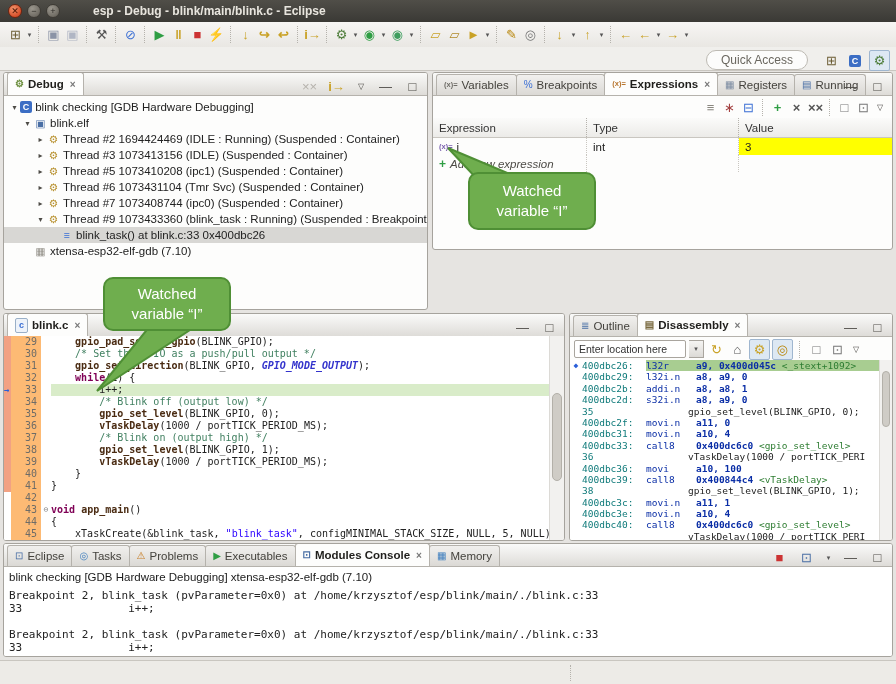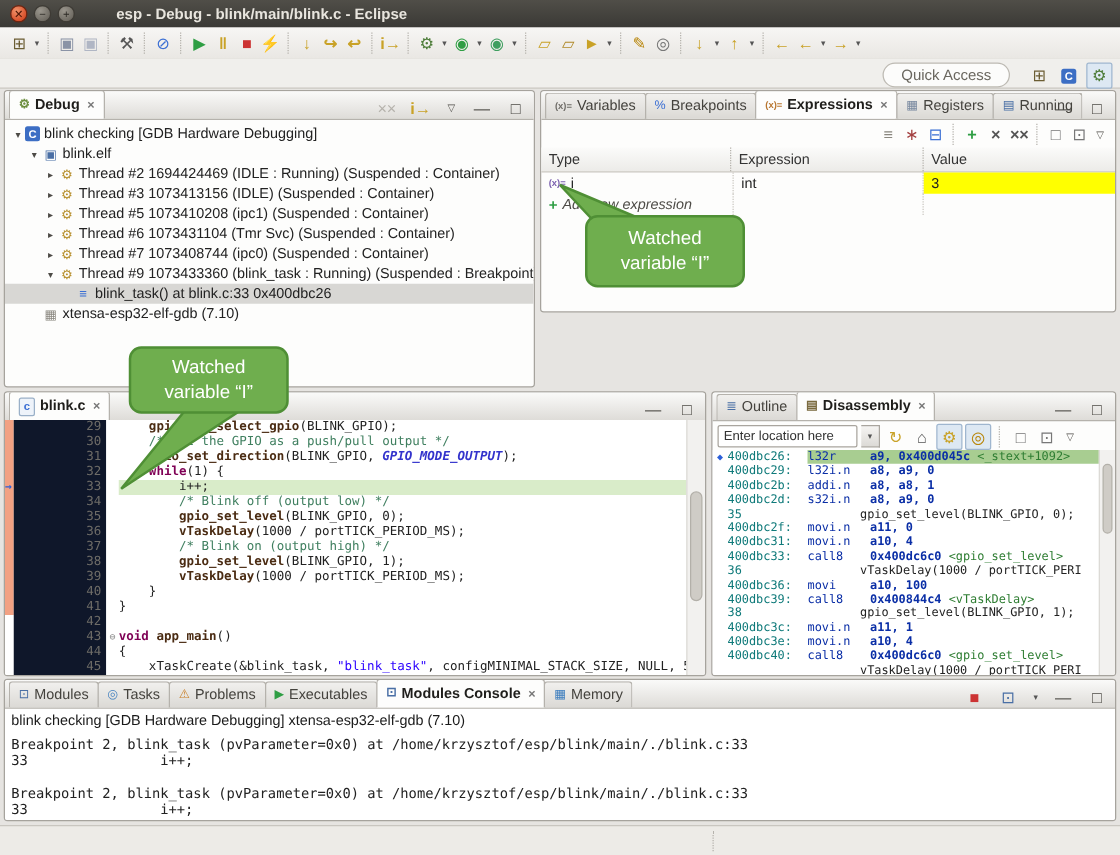--- a/index.html
+++ b/index.html
@@ -66,21 +66,21 @@
   .vyellow{background:#ffff00;}
   .xicon{font-size:7.5px;color:#7a5fae;font-weight:bold;}
   .addrow-label{font-style:italic;color:#4d4b46;}
   .plus{color:#2f9e44;font-weight:bold;font-size:12px;}
   
   .codewrap{position:absolute;left:0;top:22px;right:14px;bottom:0;overflow:hidden;
     font-family:"DejaVu Sans Mono",monospace;font-size:10px;line-height:12px;background:#fff;}
   .cl{display:flex;height:12px;position:relative;}
   .rstrip{width:7px;background:#fff;flex:none;}
   .rstrip.on{background:#f2a183;}
-  .lnum{width:26px;flex:none;text-align:right;color:#6e6c67;padding-right:4px;background:#0f172a;padding-left:44px;}
+  .lnum{width:26px;flex:none;text-align:right;color:#6e6c67;padding-right:4px;background:#fdba74;}
   .fold{width:10px;flex:none;color:#888;font-size:8px;line-height:12px;text-align:center;background:#fff;}
   .codecell{flex:1;white-space:pre;}
   .cl.cur .codecell{background:#d9ecc9;}
   .bpmark{position:absolute;left:0px;top:0;color:#2b5fd9;font-weight:bold;font-size:9px;line-height:12px;z-index:2;}
   .kw{color:#7f0055;font-weight:bold;}
   .cm{color:#3f7f5f;}
   .fn{color:#4a2b12;font-weight:bold;}
   .en{color:#3333cc;font-style:italic;font-weight:bold;}
   .st{color:#2a00ff;}
   .vscroll{position:absolute;right:0;top:22px;bottom:0;width:14px;background:#f2f1ef;border-left:1px solid #dcdad6;}
@@ -291,22 +291,22 @@
         <span class="tsep"></span>
         <span class="tbi bold" style="color: rgb(47, 158, 68);">+</span>
         <span class="tbi bold" style="color: rgb(85, 85, 85);">×</span>
         <span class="tbi bold" style="color: rgb(85, 85, 85);">××</span>
         <span class="tsep"></span>
         <span class="tbi" style="color: rgb(119, 119, 119);">□</span>
         <span class="tbi" style="color: rgb(119, 119, 119);">⊡</span>
         <span class="tbi pbi menu" style="color: rgb(77, 75, 70);">▽</span>
       </div>
     <div class="exprhead">
+      <div class="ecol c1">Expression</div>
       <div class="ecol c2">Type</div>
-      <div class="ecol c1">Expression</div>
       <div class="ecol c3">Value</div>
     </div>
     <div id="exprRows">
         <div class="exprrow">
           <div class="ecell c1">
             <span class="xicon">(x)=</span>
             <span>i</span>
           </div>
           <div class="ecell c2">int</div>
           <div class="ecell c3 vyellow" style="background: rgb(255, 255, 0); border-right: none;">3</div>
@@ -499,21 +499,21 @@
     <div class="vscroll" style="top:46px;width:12px;">
       <div class="thumb" style="top:6%;height:30%;"></div>
     </div>
   </div>
 
   <div class="panel" id="consolePanel">
     <div class="tabbar">
       <span style="display:flex;align-items:flex-end;">
           <div class="tab">
             <span class="ticon" style="color: rgb(74, 111, 165);">⊡</span>
-            <span class="tlabel">Modules</span>
+            <span class="tlabel">Eclipse</span>
           </div>
           <div class="tab">
             <span class="ticon" style="color: rgb(63, 127, 191);">◎</span>
             <span class="tlabel">Tasks</span>
           </div>
           <div class="tab">
             <span class="ticon" style="color: rgb(201, 128, 42);">⚠</span>
             <span class="tlabel">Problems</span>
           </div>
           <div class="tab">

